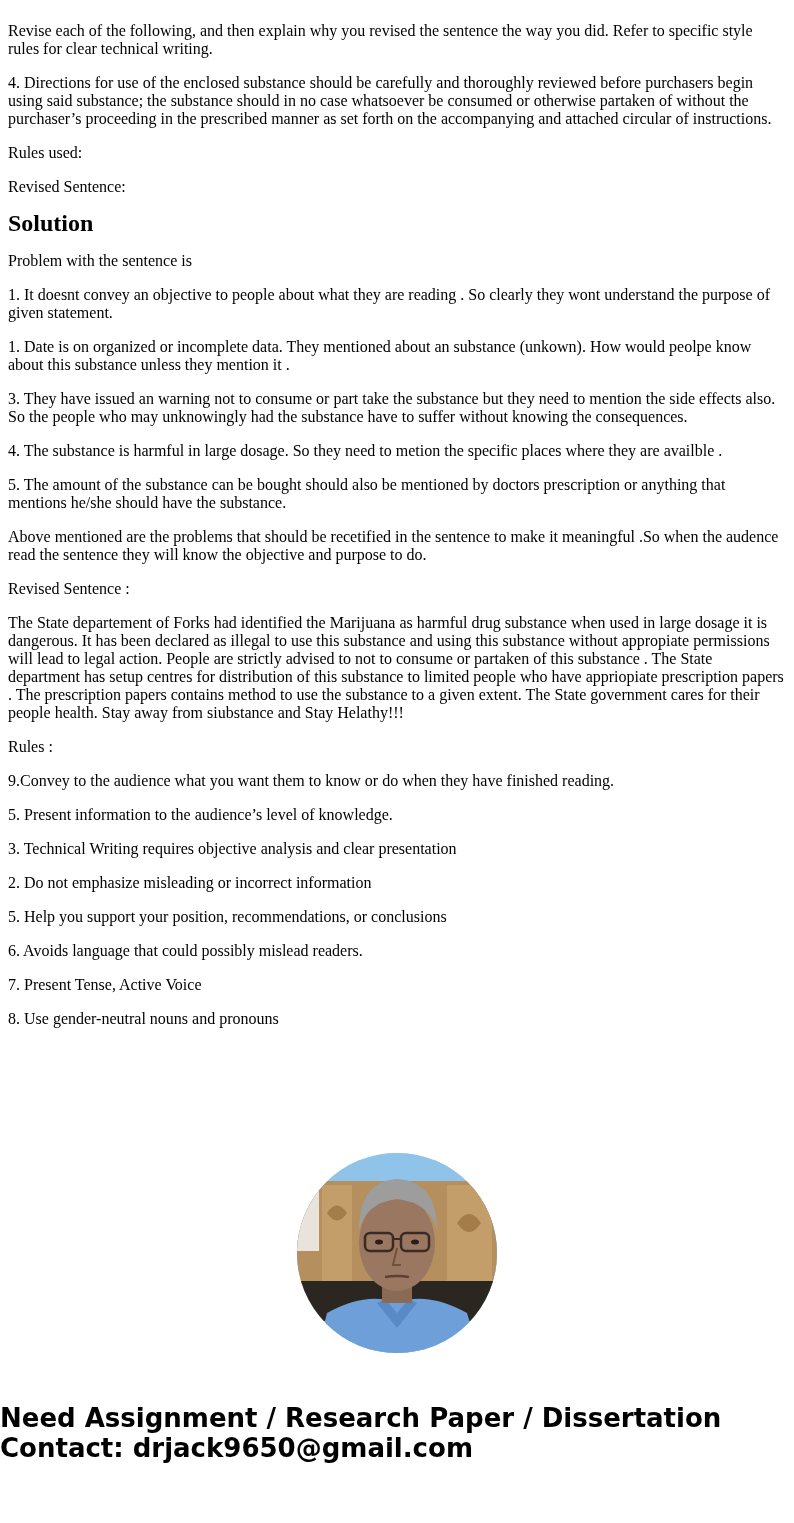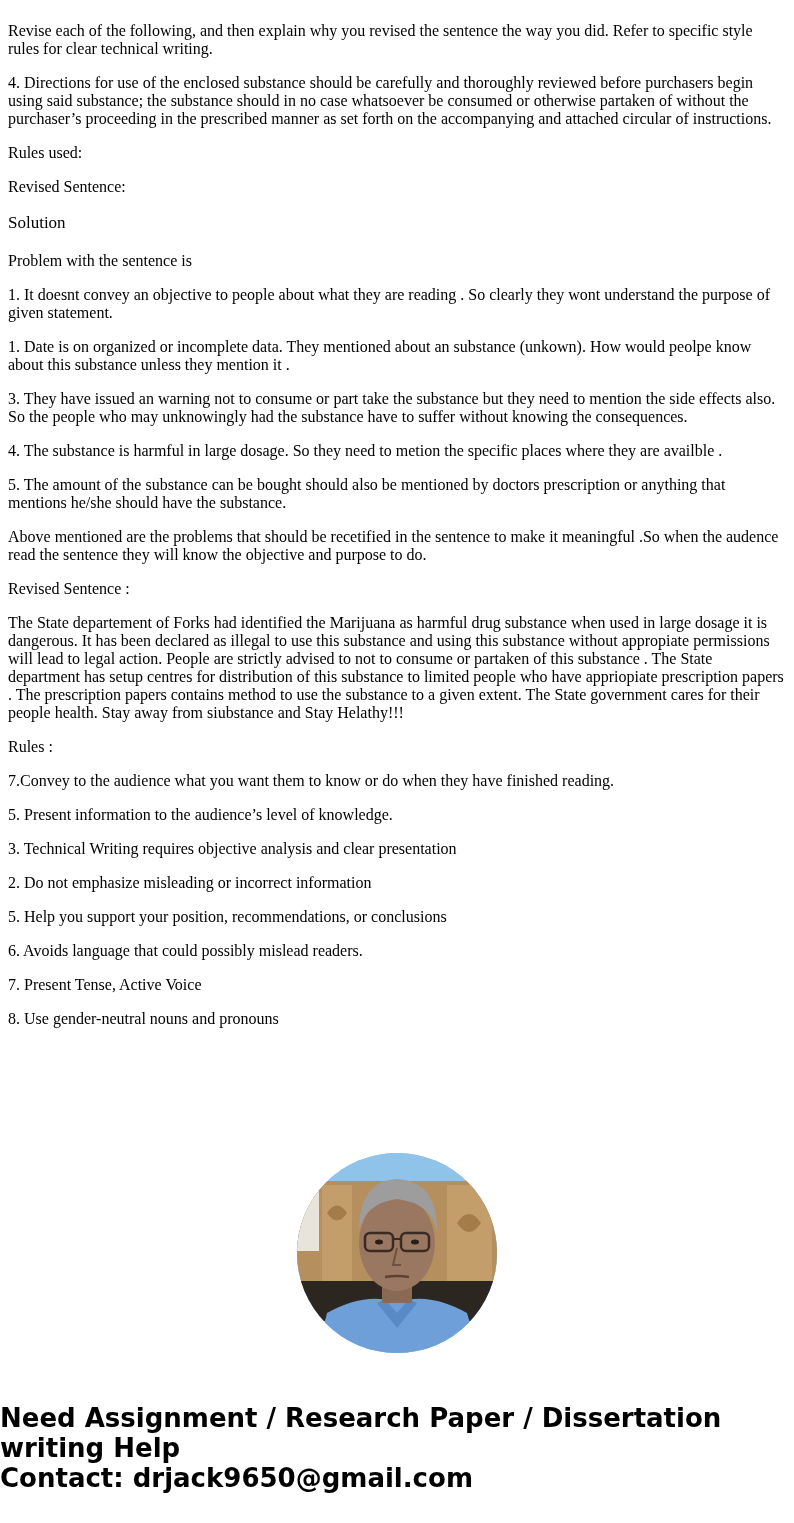--- a/index.html
+++ b/index.html
@@ -14,22 +14,22 @@
       color: #000000;
     }
     .content {
       position: absolute;
       left: 8px;
       top: 8px;
       width: 778px;
     }
     p { margin: 14px 0 16px 0; }
     h3 {
-      font-size: 17px;
-      font-weight: normal;
+      font-size: 24px;
+      font-weight: bold;
       margin: 0 0 18px 0;
       line-height: 22px;
     }
     .avatar {
       position: absolute;
       left: 297px;
       top: 1153px;
       width: 200px;
       height: 200px;
       border-radius: 50%;
@@ -65,21 +65,21 @@
   <p>1. Date is on organized or incomplete data. They mentioned about an substance (unkown). How would peolpe know about this substance unless they mention it .</p>
   <p>3. They have issued an warning not to consume or part take the substance but they need to mention the side effects also. So the people who may unknowingly had the substance have to suffer without knowing the consequences.</p>
   <p>4. The substance is harmful in large dosage. So they need to metion the specific places where they are availble .</p>
   <p>5. The amount of the substance can be bought should also be mentioned by doctors prescription or anything that mentions he/she should have the substance.</p>
   <p>Above mentioned are the problems that should be recetified in the sentence to make it meaningful .So when the audence read the sentence they will know the objective and purpose to do.</p>
 
   <p>Revised Sentence :</p>
   <p>The State departement of Forks had identified the Marijuana as harmful drug substance when used in large dosage it is dangerous. It has been declared as illegal to use this substance and using this substance without appropiate permissions will lead to legal action. People are strictly advised to not to consume or partaken of this substance . The State department has setup centres for distribution of this substance to limited people who have appriopiate prescription papers . The prescription papers contains method to use the substance to a given extent. The State government cares for their people health. Stay away from siubstance and Stay Helathy!!!</p>
 
   <p>Rules :</p>
-  <p>7.Convey to the audience what you want them to know or do when they have finished reading.</p>
+  <p>9.Convey to the audience what you want them to know or do when they have finished reading.</p>
   <p>5. Present information to the audience’s level of knowledge.</p>
   <p>3. Technical Writing requires objective analysis and clear presentation</p>
   <p>2. Do not emphasize misleading or incorrect information</p>
   <p>5. Help you support your position, recommendations, or conclusions</p>
   <p>6. Avoids language that could possibly mislead readers.</p>
   <p>7. Present Tense, Active Voice</p>
   <p>8. Use gender-neutral nouns and pronouns</p>
 </div>
 
 <div class="avatar">
@@ -111,15 +111,14 @@
     <ellipse cx="82" cy="89" rx="4" ry="2.5" fill="#2a1c16"></ellipse>
     <ellipse cx="118" cy="89" rx="4" ry="2.5" fill="#2a1c16"></ellipse>
 
     <path d="M100 95 L96 112 L104 112" fill="none" stroke="#6e5141" stroke-width="2"></path>
     <path d="M88 124 Q100 122 112 124" fill="none" stroke="#5e4034" stroke-width="2.5"></path>
   </svg>
 </div>
 
 <div class="footer">
   <div>Need Assignment / Research Paper / Dissertation</div>
-  <div>writing Help</div>
   <div>Contact: drjack9650@gmail.com</div>
 </div>
 
 </body></html>

